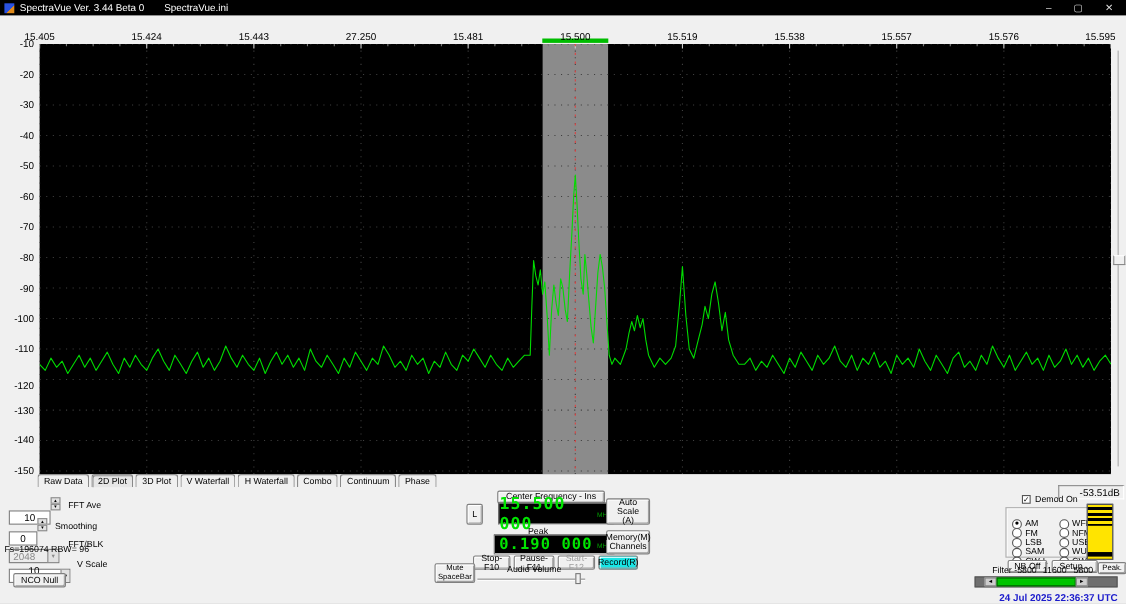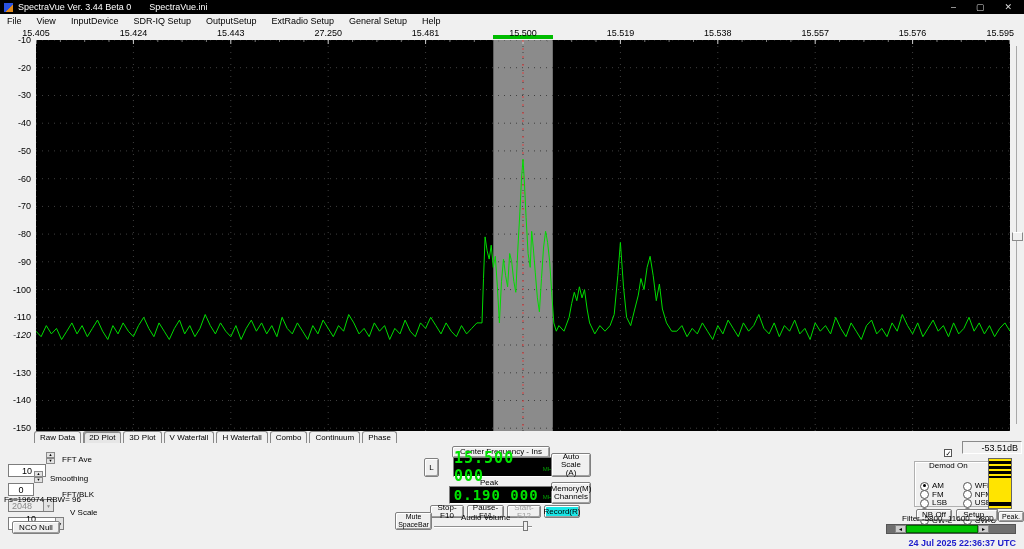--- a/index.html
+++ b/index.html
@@ -50,26 +50,26 @@
   .display .unit{color:#00a000;font-size:6px;margin:4px 3px 0 4px;}
   .field{position:absolute;background:#fff;border:1px solid #7d7d7d;font-size:9px;box-sizing:border-box;
          display:flex;align-items:center;justify-content:center;margin-top:12px;}
   .field.gray{background:#ececec;color:#8a8a8a;}
   .spinbtns{position:absolute;width:9px;display:flex;flex-direction:column;}
   .spinbtns span{height:6px;background:#e2e2e2;border:1px solid #8a8a8a;font-size:4px;line-height:4px;
                  text-align:center;box-sizing:border-box;}
   .ddbtn{margin-left:auto;width:9px;align-self:stretch;background:#e2e2e2;border-left:1px solid #8a8a8a;
          font-size:5px;display:flex;align-items:center;justify-content:center;}
   
-  .cbrow{position:absolute;left:929px;top:449px;display:flex;align-items:center;font-size:8px;gap:4px;flex-direction:column;}
+  .cbrow{position:absolute;left:929px;top:449px;display:flex;align-items:center;font-size:8px;gap:4px;}
   .cb{width:8px;height:8px;background:#fff;border:1px solid #555;font-size:7px;line-height:8px;
       text-align:center;box-sizing:border-box;}
   .groupbox{position:absolute;left:914px;top:461px;width:92px;height:46px;border:1px solid #b0b0b0;
             box-shadow:inset 1px 1px 0 #fff;display:grid;grid-auto-flow:column;
-            grid-template-rows:repeat(5,8.6px);column-gap:4px;padding:20px 0 0 5px;box-sizing:border-box;}
+            grid-template-rows:repeat(5,8.6px);column-gap:4px;padding:10px 0 0 5px;box-sizing:border-box;}
   .mode{display:flex;align-items:center;font-size:8px;line-height:8px;white-space:nowrap;}
   .radio{width:7px;height:7px;border:1px solid #555;border-radius:50%;background:#fff;
          display:inline-block;margin-right:3px;position:relative;flex:none;}
   .radio.sel::after{content:"";position:absolute;left:1.5px;top:1.5px;width:3px;height:3px;
                     background:#000;border-radius:50%;}
   .meter{position:absolute;left:988px;top:458px;width:22px;height:49px;background:#000;border:1px solid #666;}
   .meter .mtop{height:19px;background:repeating-linear-gradient(to bottom,#ffe400 0 2px,#000 2px 5px);}
   .meter .mmid{height:24px;background:#ffe400;}
   .meter .mbot{height:6px;background:#000;border-bottom:2px solid #ffe400;box-sizing:border-box;}
   .hscroll{position:absolute;left:886px;top:524px;width:130px;height:10px;background:#6f6f6f;
@@ -96,30 +96,20 @@
     <span class="appicon"></span>
     <span class="titletxt">SpectraVue Ver. 3.44 Beta 0</span>
     <span class="titletxt">SpectraVue.ini</span>
     <span class="wbtns">
       <span>–</span>
       <span>▢</span>
       <span>✕</span>
     </span>
   </div>
 
-  <div class="menubar" id="menubar">
-      <span>File</span>
-      <span>View</span>
-      <span>InputDevice</span>
-      <span>SDR-IQ Setup</span>
-      <span>OutputSetup</span>
-      <span>ExtRadio Setup</span>
-      <span>General Setup</span>
-      <span>Help</span>
-    </div>
 
   <div class="freqscale" id="freqscale">
     <div class="bandind" id="bandind" style="left: 493.267px; width: 59.4653px;"></div>
   <span class="ftick" style="left: 36px;">15.405</span>
       <span class="ftick" style="left: 133.4px;">15.424</span>
       <span class="ftick" style="left: 230.8px;">15.443</span>
       <span class="ftick" style="left: 328.2px;">27.250</span>
       <span class="ftick" style="left: 425.6px;">15.481</span>
       <span class="ftick" style="left: 523px;">15.500</span>
       <span class="ftick" style="left: 620.4px;">15.519</span>
@@ -134,21 +124,21 @@
       <span class="ylab" style="top: 34.7305px;">-20</span>
       <span class="ylab" style="top: 62.461px;">-30</span>
       <span class="ylab" style="top: 90.1915px;">-40</span>
       <span class="ylab" style="top: 117.922px;">-50</span>
       <span class="ylab" style="top: 145.652px;">-60</span>
       <span class="ylab" style="top: 173.383px;">-70</span>
       <span class="ylab" style="top: 201.113px;">-80</span>
       <span class="ylab" style="top: 228.844px;">-90</span>
       <span class="ylab" style="top: 256.574px;">-100</span>
       <span class="ylab" style="top: 284.305px;">-110</span>
-      <span class="ylab" style="top: 302px; font-style: italic;">-120</span>
+      <span class="ylab" style="top: 318px;">-120</span>
       <span class="ylab" style="top: 339.766px;">-130</span>
       <span class="ylab" style="top: 367.496px;">-140</span>
       <span class="ylab" style="top: 395.227px;">-150</span>
     </div>
 
   <div class="plot">
     <svg id="plotsvg" width="974" height="391" viewBox="0 0 974 391">
         <rect x="457.3" y="0" width="59.5" height="391" fill="#8b8b8b"></rect>
         <line x1="0.0" y1="0" x2="0.0" y2="391" stroke="#3f3f3f" stroke-width="1" stroke-dasharray="1 5"></line>
         <line x1="97.4" y1="0" x2="97.4" y2="391" stroke="#3f3f3f" stroke-width="1" stroke-dasharray="1 5"></line>

